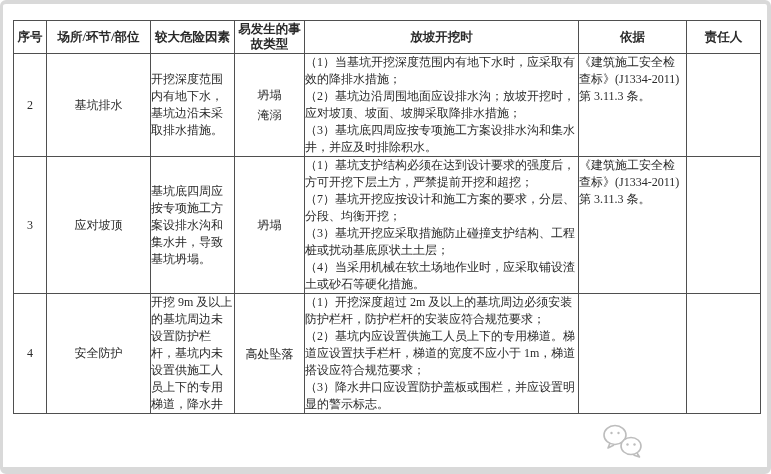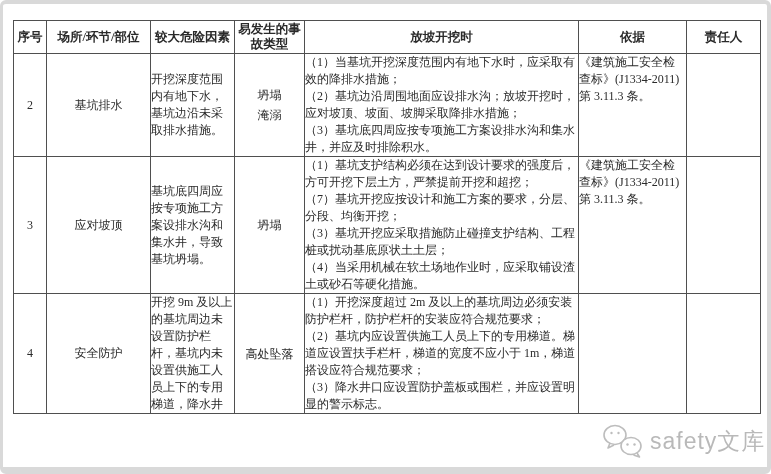--- a/index.html
+++ b/index.html
@@ -131,14 +131,13 @@
   <svg width="44" height="38" viewBox="0 0 44 38" fill="none">
     <ellipse cx="14" cy="13" rx="11" ry="9.5" stroke="#bdbdbd" stroke-width="1.6" fill="none"></ellipse>
     <path d="M9 21 L7 26 L13 23" stroke="#bdbdbd" stroke-width="1.6" fill="none" stroke-linejoin="round"></path>
     <circle cx="10.5" cy="11" r="1.2" fill="#bdbdbd"></circle>
     <circle cx="17.5" cy="11" r="1.2" fill="#bdbdbd"></circle>
     <ellipse cx="30" cy="24" rx="10" ry="8.5" stroke="#bdbdbd" stroke-width="1.6" fill="#ffffff"></ellipse>
     <path d="M36 31 L38.5 35 L32.5 33" stroke="#bdbdbd" stroke-width="1.6" fill="none" stroke-linejoin="round"></path>
     <circle cx="26.5" cy="22.5" r="1.2" fill="#bdbdbd"></circle>
     <circle cx="33.5" cy="22.5" r="1.2" fill="#bdbdbd"></circle>
   </svg>
-  <span class="wm-text">safety文库</span>
 </div>
 
 </body></html>

